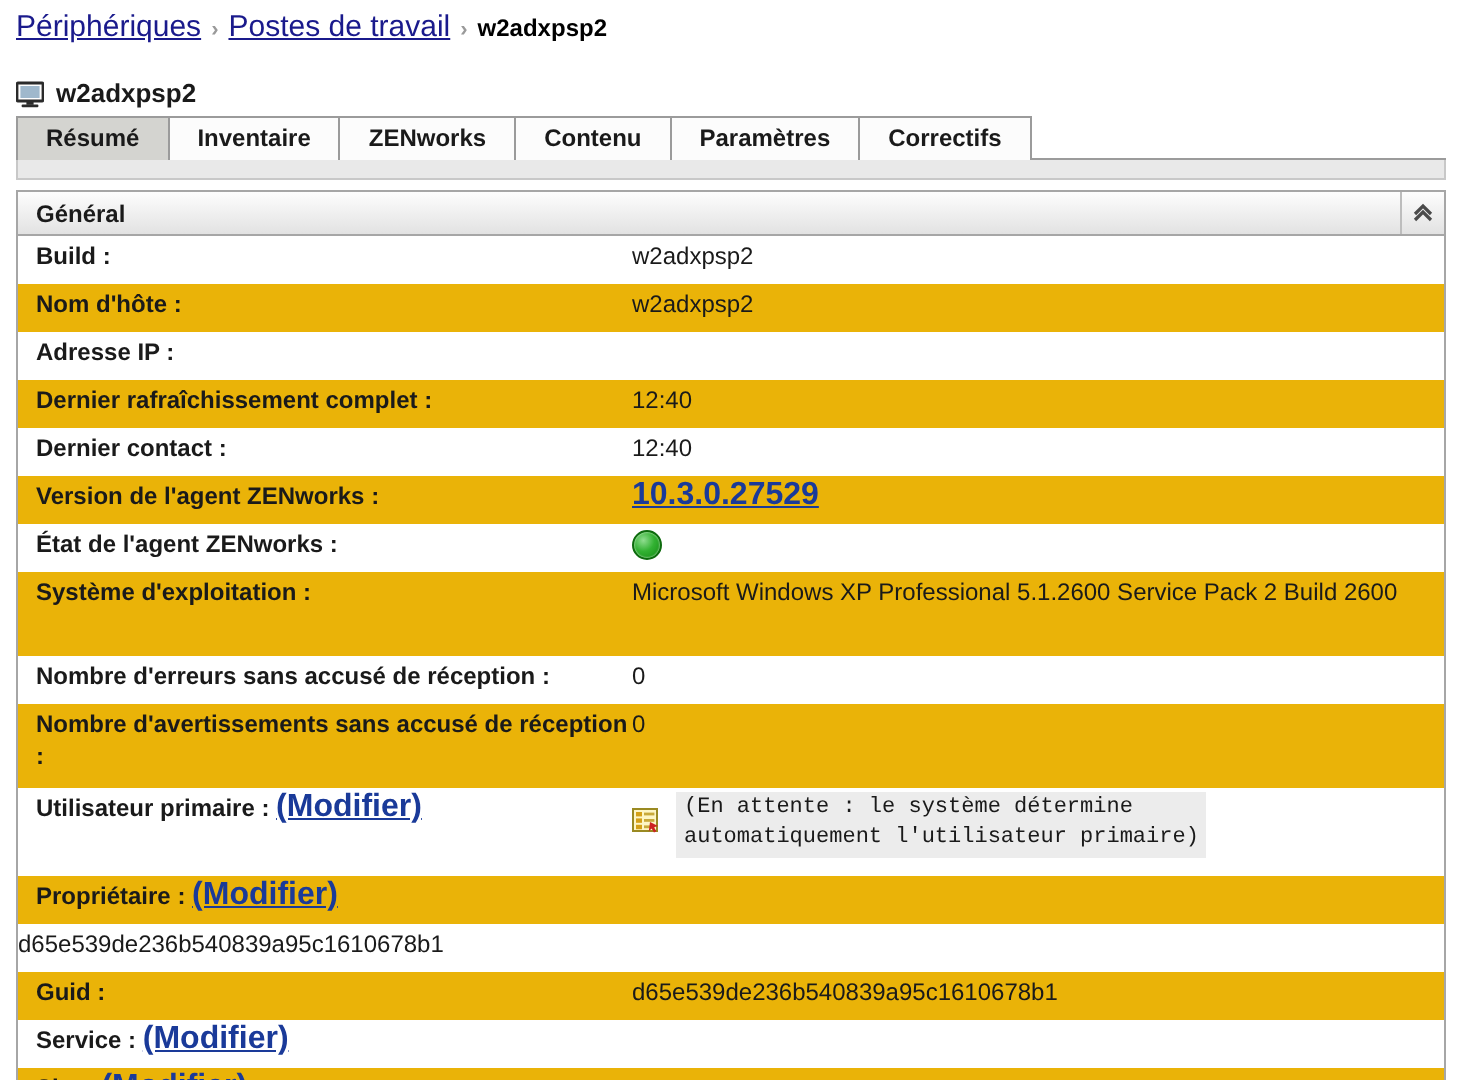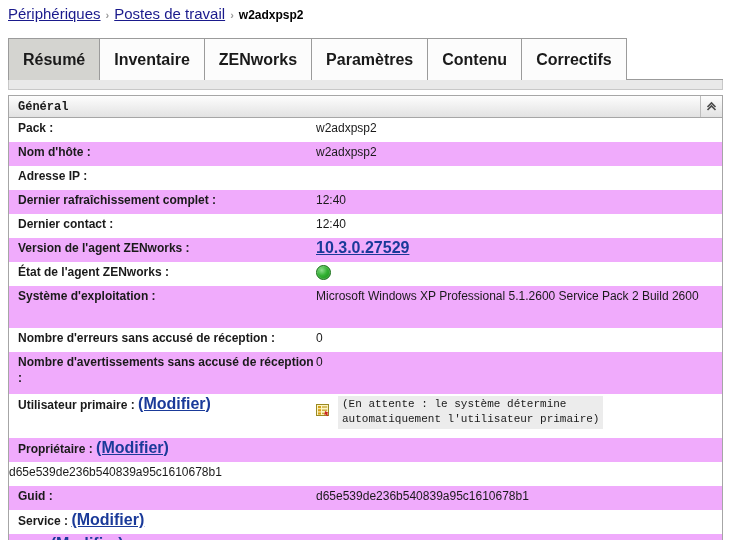--- a/index.html
+++ b/index.html
@@ -65,22 +65,22 @@
     content: "";
     position: absolute;
     left: 0; right: 8px; bottom: 0;
     height: 1px;
     background: #9b9b9b;
   }
   .tab {
     position: relative;
     height: 21px;
     line-height: 21px;
-    padding: 10px 14px;
-    font-size: 16px;
+    padding: 0 14px;
+    font-size: 12px;
     font-weight: bold;
     color: #1a1a1a;
     border: 1px solid #9b9b9b;
     border-bottom: none;
     background: #fcfcfc;
     margin-right: -1px;
     white-space: nowrap;
     z-index: 1;
   }
   .tab.active {
@@ -111,42 +111,41 @@
     align-items: center;
     justify-content: space-between;
     background: linear-gradient(to bottom, #fdfdfd 0%, #ededed 60%, #e2e2e2 100%);
     border-bottom: 1px solid #a6a6a6;
     padding-left: 9px;
   }
   .panel-header .panel-title {
     font-size: 12px;
     font-weight: bold;
     color: #1a1a1a;
-    font-family: Liberation Mono, monospace;
   }
   .collapse-btn {
     width: 21px;
     height: 21px;
     border-left: 1px solid #bdbdbd;
     display: flex;
     align-items: center;
     justify-content: center;
     background: linear-gradient(to bottom, #fdfdfd 0%, #ededed 60%, #e2e2e2 100%);
   }
 
   
   .rows { display: block; }
   .row {
     display: flex;
     align-items: flex-start;
     min-height: 20px;
     background: #ffffff;
     padding: 2px 0 2px 0;
   }
-  .row.alt { background: #f0abfc; }
+  .row.alt { background: #eab308; }
   .row .label {
     width: 307px;
     flex: 0 0 307px;
     padding-left: 9px;
     box-sizing: border-box;
     font-size: 12px;
     font-weight: bold;
     color: #1a1a1a;
     line-height: 16px;
   }
@@ -213,42 +212,42 @@
       <rect x="2.8" y="12.2" width="8.4" height="1.4" rx="0.5" fill="#2b2b2b"></rect>
     </svg>
   </span>
   <span class="title-text">w2adxpsp2</span>
 </div>
 
 <div class="tabbar">
   <div class="tab active">Résumé</div>
   <div class="tab">Inventaire</div>
   <div class="tab">ZENworks</div>
+  <div class="tab">Contenu</div>
   <div class="tab">Paramètres</div>
-  <div class="tab">Contenu</div>
   <div class="tab">Correctifs</div>
 </div>
 <div class="tab-underline"></div>
 
 <div class="panel">
 
   <div class="panel-header">
     <span class="panel-title">Général</span>
     <span class="collapse-btn">
       <svg width="13" height="13" viewBox="0 0 13 13">
         <polyline points="2.5,7 6.5,3 10.5,7" fill="none" stroke="#4a4a4a" stroke-width="1.6"></polyline>
         <polyline points="2.5,10 6.5,6 10.5,10" fill="none" stroke="#4a4a4a" stroke-width="1.6"></polyline>
       </svg>
     </span>
   </div>
 
   <div class="rows">
 
     <div class="row">
-      <div class="label">Pack :</div>
+      <div class="label">Build :</div>
       <div class="value">w2adxpsp2</div>
     </div>
 
     <div class="row alt">
       <div class="label">Nom d'hôte :</div>
       <div class="value">w2adxpsp2</div>
     </div>
 
     <div class="row">
       <div class="label">Adresse IP :</div>

